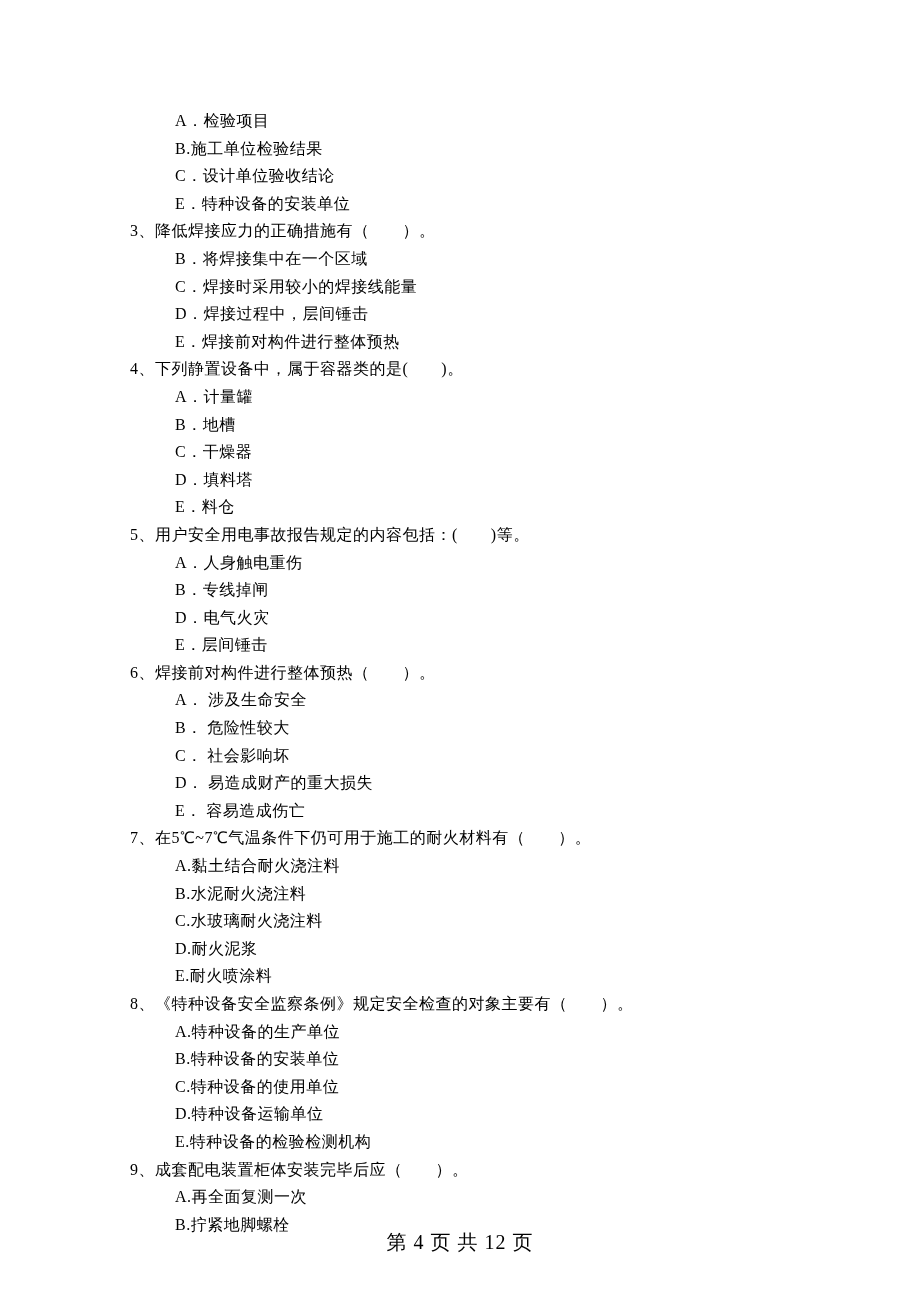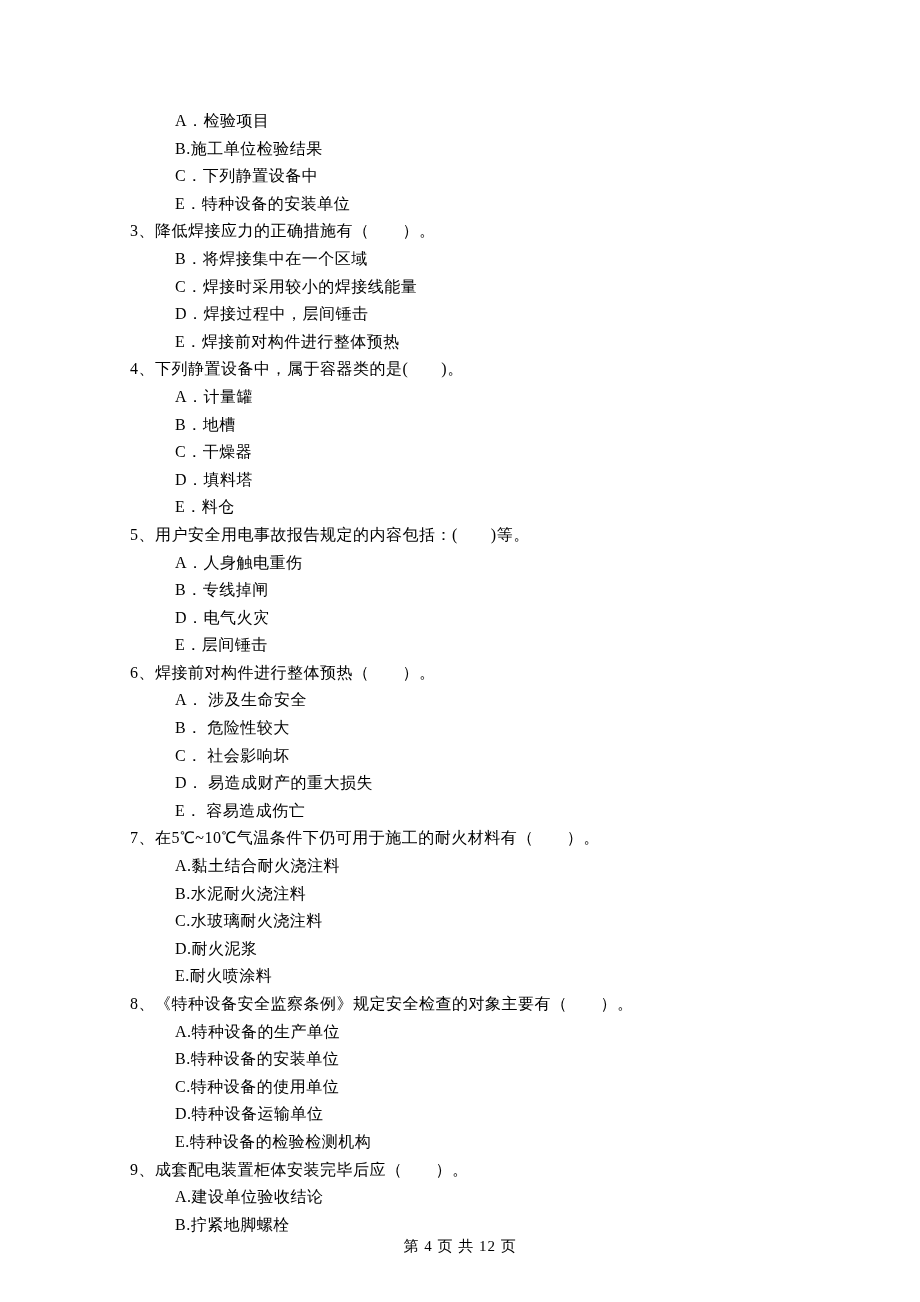--- a/index.html
+++ b/index.html
@@ -29,33 +29,33 @@
     }
     .q-num {
       display: inline;
     }
     .footer {
       position: absolute;
       bottom: 44px;
       left: 0;
       right: 0;
       text-align: center;
-      font-size: 15px;
+      font-size: 20px;
       letter-spacing: 1px;
       margin-top: 39px;
     }
   </style>
 </head>
 <body>
 
 <div class="content">
   <div class="option-group">
     <div class="option">A．检验项目</div>
     <div class="option">B.施工单位检验结果</div>
-    <div class="option">C．下列静置设备中</div>
+    <div class="option">C．设计单位验收结论</div>
     <div class="option">E．特种设备的安装单位</div>
   </div>
 
   <div>
     <div class="question-line"><span class="q-num">3、</span><span>降低焊接应力的正确措施有（　　）。</span></div>
     <div class="option-group">
       <div class="option">B．将焊接集中在一个区域</div>
       <div class="option">C．焊接时采用较小的焊接线能量</div>
       <div class="option">D．焊接过程中，层间锤击</div>
       <div class="option">E．焊接前对构件进行整体预热</div>
@@ -88,21 +88,21 @@
     <div class="option-group">
       <div class="option">A． 涉及生命安全</div>
       <div class="option">B． 危险性较大</div>
       <div class="option">C． 社会影响坏</div>
       <div class="option">D． 易造成财产的重大损失</div>
       <div class="option">E． 容易造成伤亡</div>
     </div>
   </div>
 
   <div>
-    <div class="question-line"><span class="q-num">7、</span><span>在5℃~10℃气温条件下仍可用于施工的耐火材料有（　　）。</span></div>
+    <div class="question-line"><span class="q-num">7、</span><span>在5℃~7℃气温条件下仍可用于施工的耐火材料有（　　）。</span></div>
     <div class="option-group">
       <div class="option">A.黏土结合耐火浇注料</div>
       <div class="option">B.水泥耐火浇注料</div>
       <div class="option">C.水玻璃耐火浇注料</div>
       <div class="option">D.耐火泥浆</div>
       <div class="option">E.耐火喷涂料</div>
     </div>
   </div>
 
   <div>
@@ -112,20 +112,20 @@
       <div class="option">B.特种设备的安装单位</div>
       <div class="option">C.特种设备的使用单位</div>
       <div class="option">D.特种设备运输单位</div>
       <div class="option">E.特种设备的检验检测机构</div>
     </div>
   </div>
 
   <div>
     <div class="question-line"><span class="q-num">9、</span><span>成套配电装置柜体安装完毕后应（　　）。</span></div>
     <div class="option-group">
-      <div class="option">A.建设单位验收结论</div>
+      <div class="option">A.再全面复测一次</div>
       <div class="option">B.拧紧地脚螺栓</div>
     </div>
   </div>
 
 </div>
 
 <div class="footer">第 4 页 共 12 页</div>
 
 </body></html>

